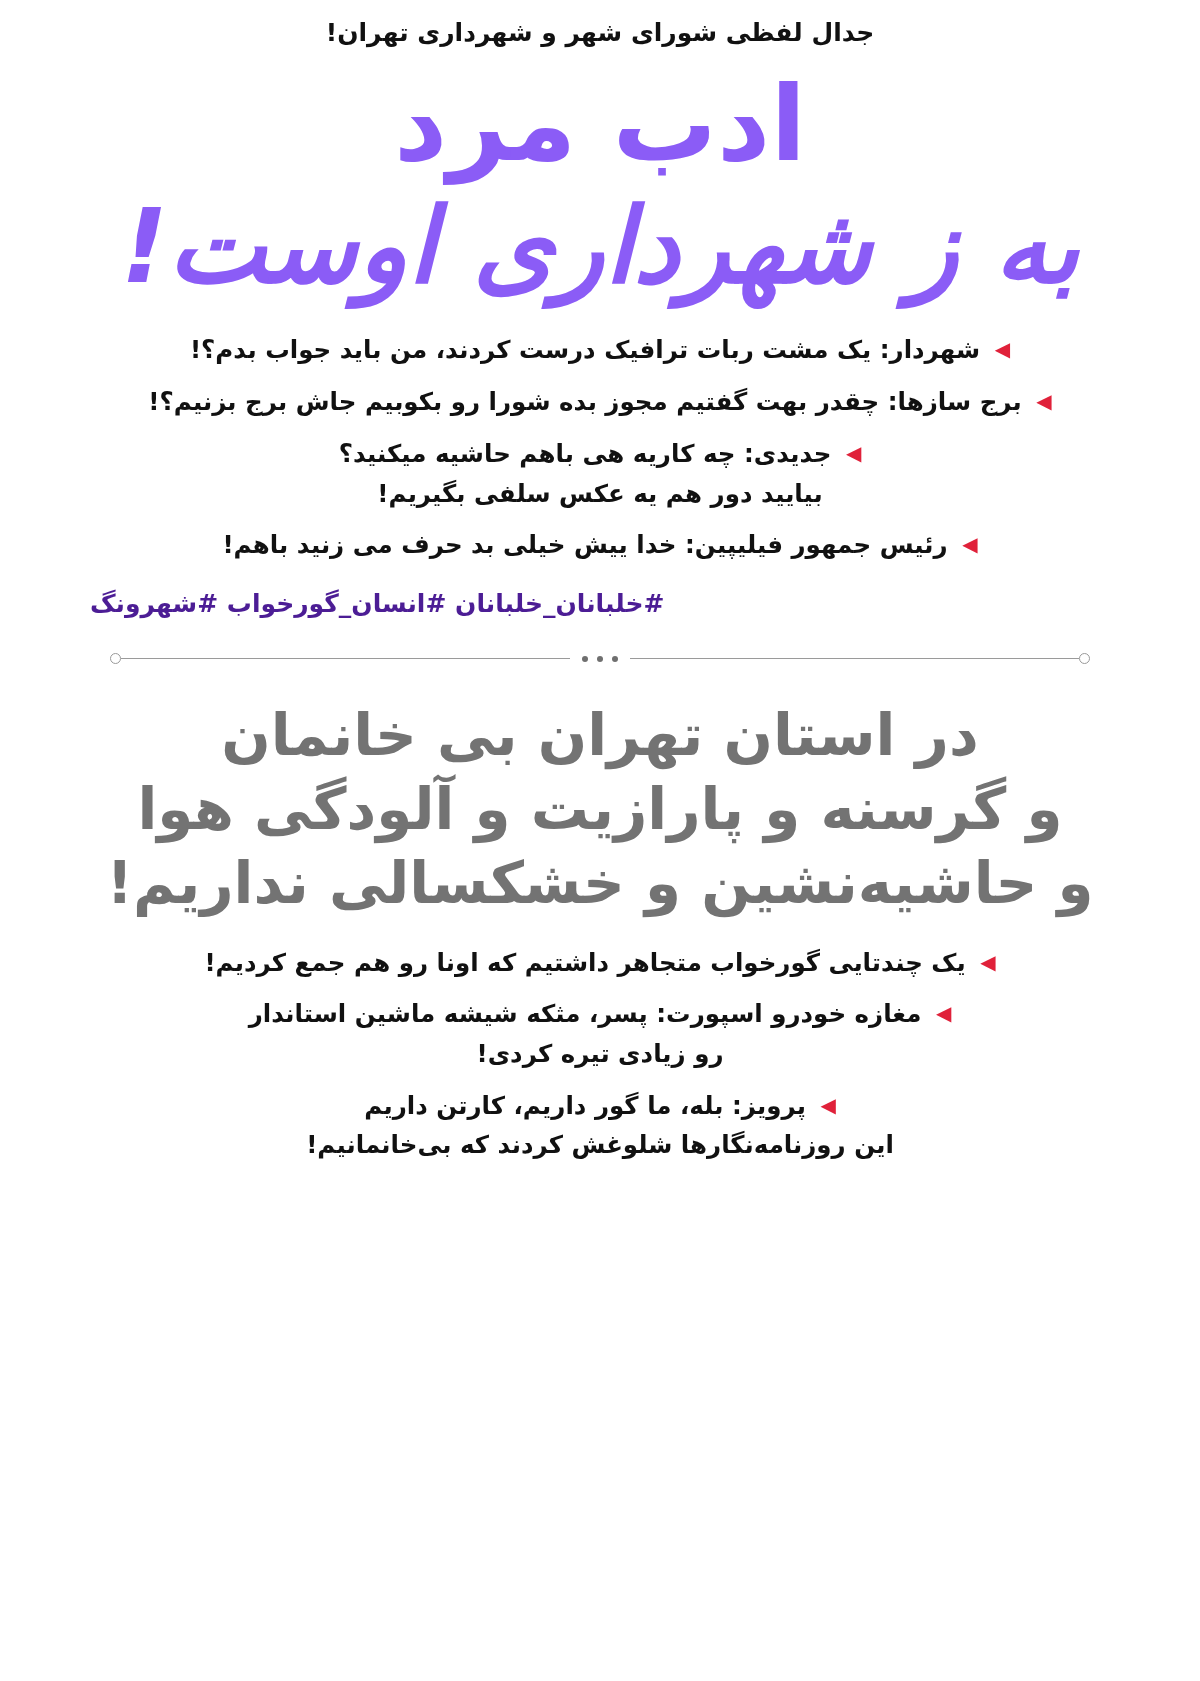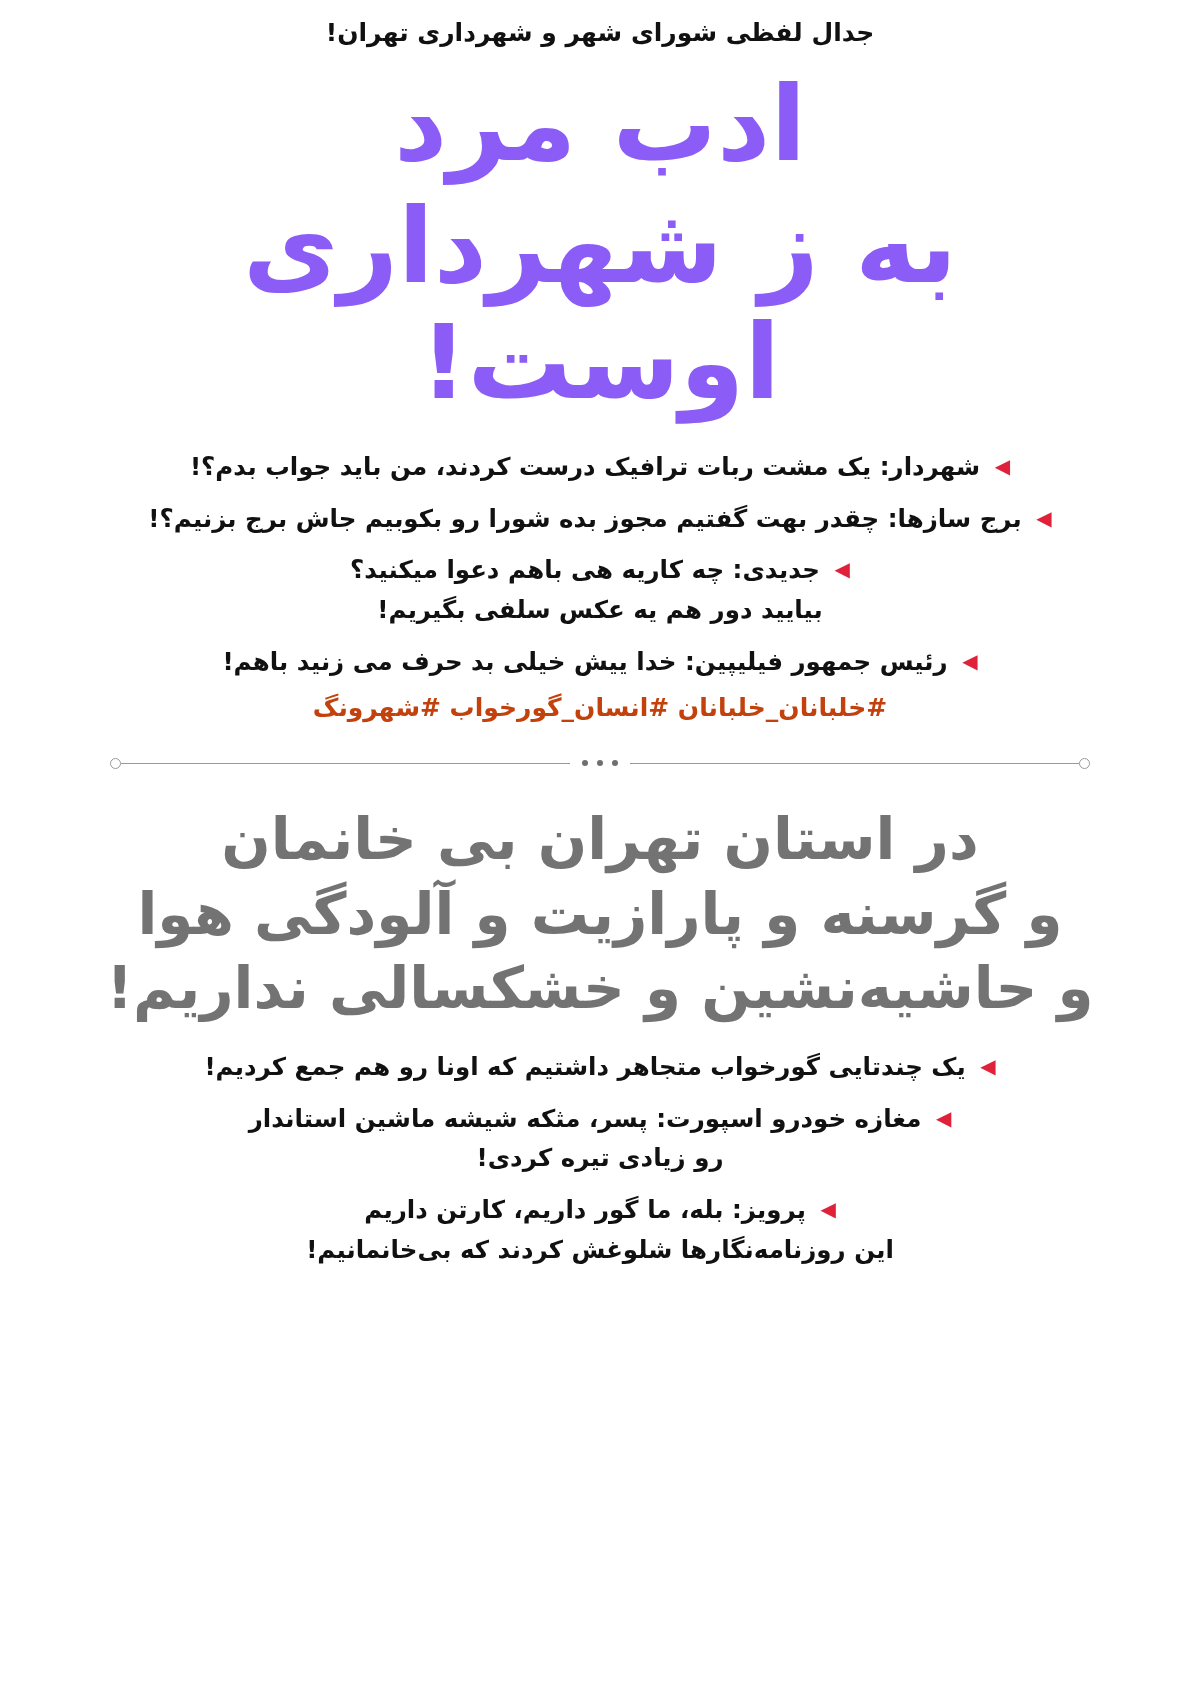--- a/index.html
+++ b/index.html
@@ -43,20 +43,21 @@
   .headline .l1 {
     display: block;
     font-size: 104px;
     letter-spacing: -2px;
   }
   .headline .l2 {
     display: block;
     font-size: 104px;
     letter-spacing: -2px;
     margin-top: 6px;
+    font-style: italic;
   }
 
   .bullets {
     margin-top: 26px;
   }
   .bullet {
     display: block;
     text-align: center;
     font-size: 24.5px;
     font-weight: bold;
@@ -72,25 +73,25 @@
     transform: translateY(-2px);
     margin-left: 6px;
   }
   .bullet .txt { display: inline; }
   .bullet .second-line {
     display: block;
     text-align: center;
   }
 
   .hashtags {
-    text-align: center;
+    text-align: left;
     font-size: 25px;
     font-weight: bold;
-    color: #c2410c;
-    margin-top: 12px;
+    color: #4c1d95;
+    margin-top: 24px;
     letter-spacing: 0px;
   }
 
   
   .divider {
     position: relative;
     height: 30px;
     margin: 26px 20px 0 20px;
     display: flex;
     align-items: center;
@@ -163,21 +164,21 @@
       <span class="txt">شهردار: یک مشت ربات ترافیک درست کردند، من باید جواب بدم؟!</span>
     </div>
 
     <div class="bullet">
       <span class="arrow">◀</span>
       <span class="txt">برج سازها: چقدر بهت گفتیم مجوز بده شورا رو بکوبیم جاش برج بزنیم؟!</span>
     </div>
 
     <div class="bullet">
       <span class="arrow">◀</span>
-      <span class="txt">جدیدی: چه کاریه هی باهم دعوا میکنید؟</span>
+      <span class="txt">جدیدی: چه کاریه هی باهم حاشیه میکنید؟</span>
       <span class="second-line">بیایید دور هم یه عکس سلفی بگیریم!</span>
     </div>
 
     <div class="bullet">
       <span class="arrow">◀</span>
       <span class="txt">رئیس جمهور فیلیپین: خدا ییش خیلی بد حرف می زنید باهم!</span>
     </div>
 
   </div>
 

